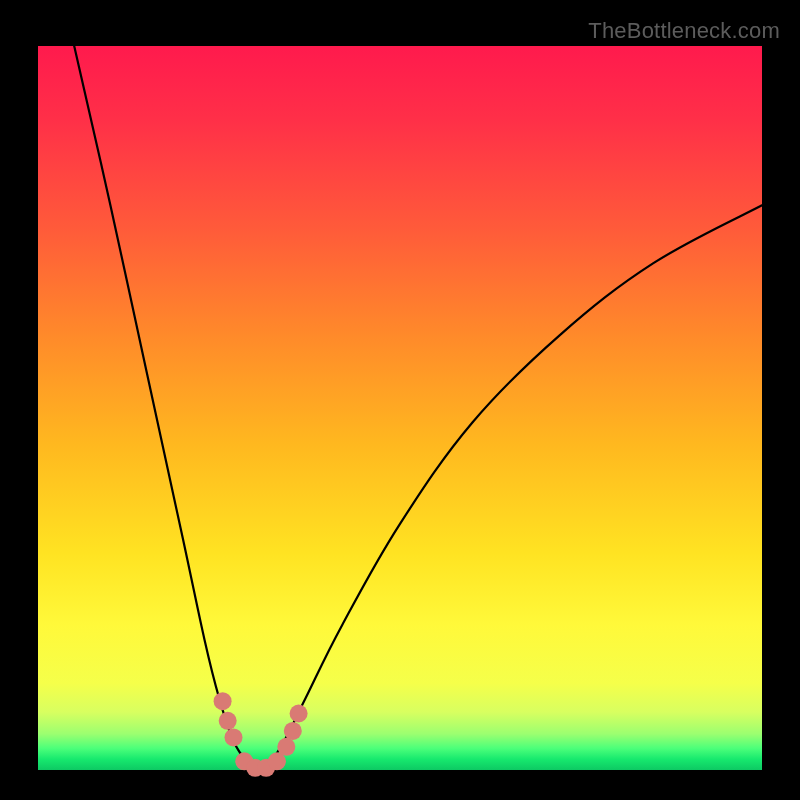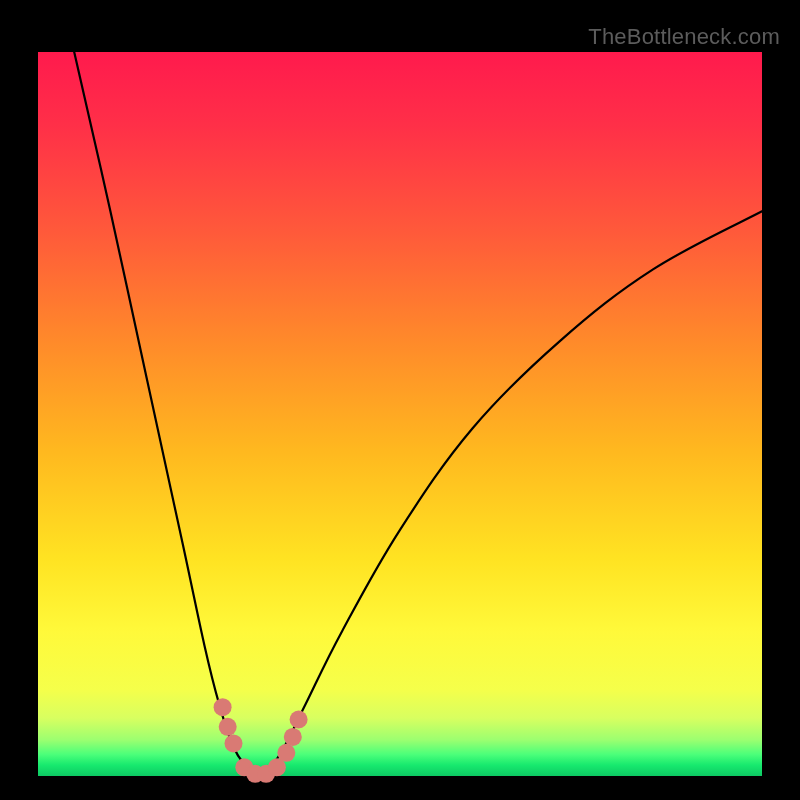--- a/index.html
+++ b/index.html
@@ -7,21 +7,21 @@
     padding: 0;
     width: 800px;
     height: 800px;
     background: #000;
     overflow: hidden;
     font-family: Arial, Helvetica, sans-serif;
   }
   .frame {
     position: absolute;
     left: 0;
-    top: 14px;
+    top: 8px;
     width: 800px;
     height: 588px;
     background: #000;
     text-align: right;
   }
   .plot-area {
     position: absolute;
     left: 38px;
     top: 38px;
     width: 724px;

